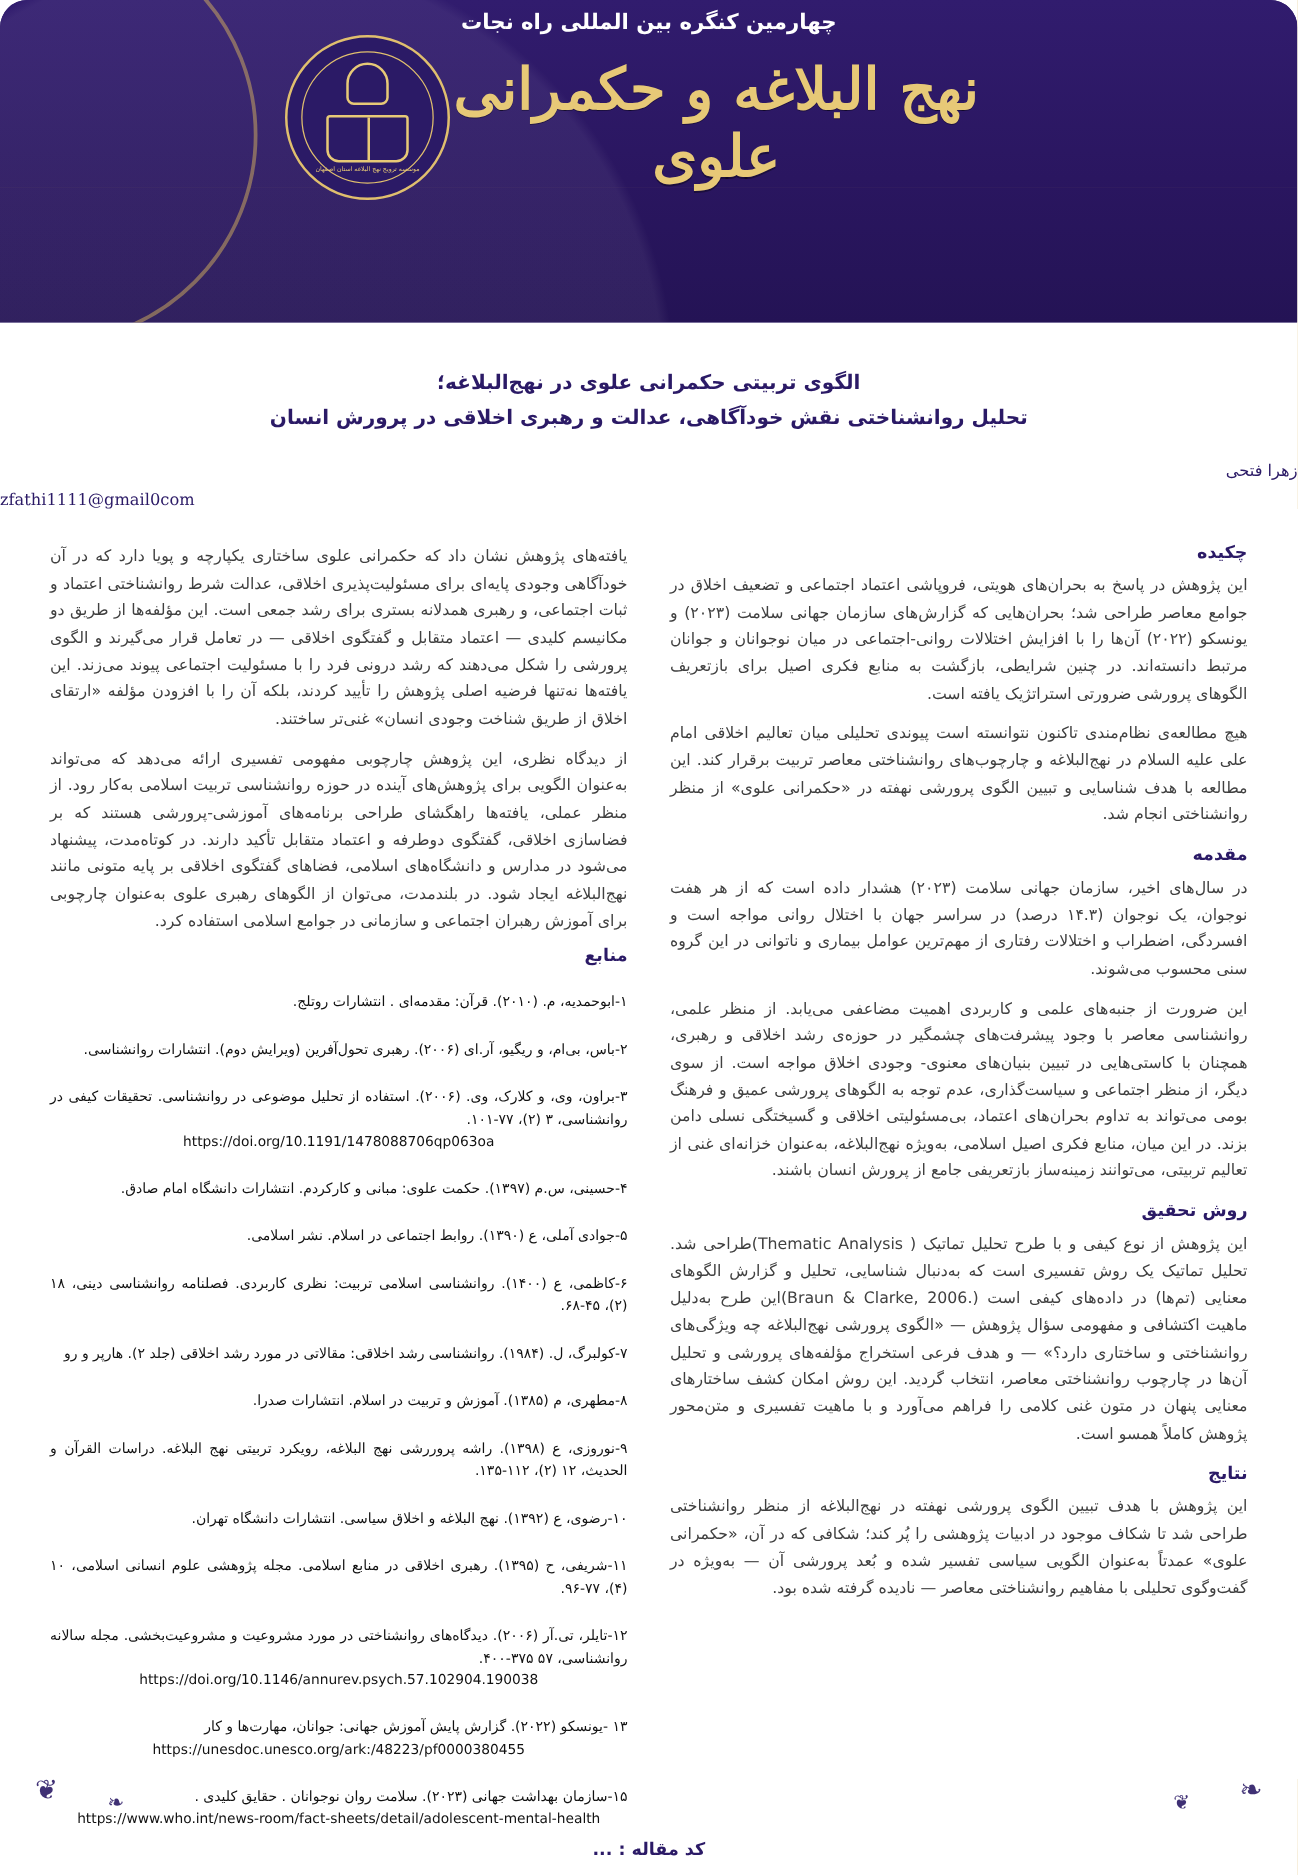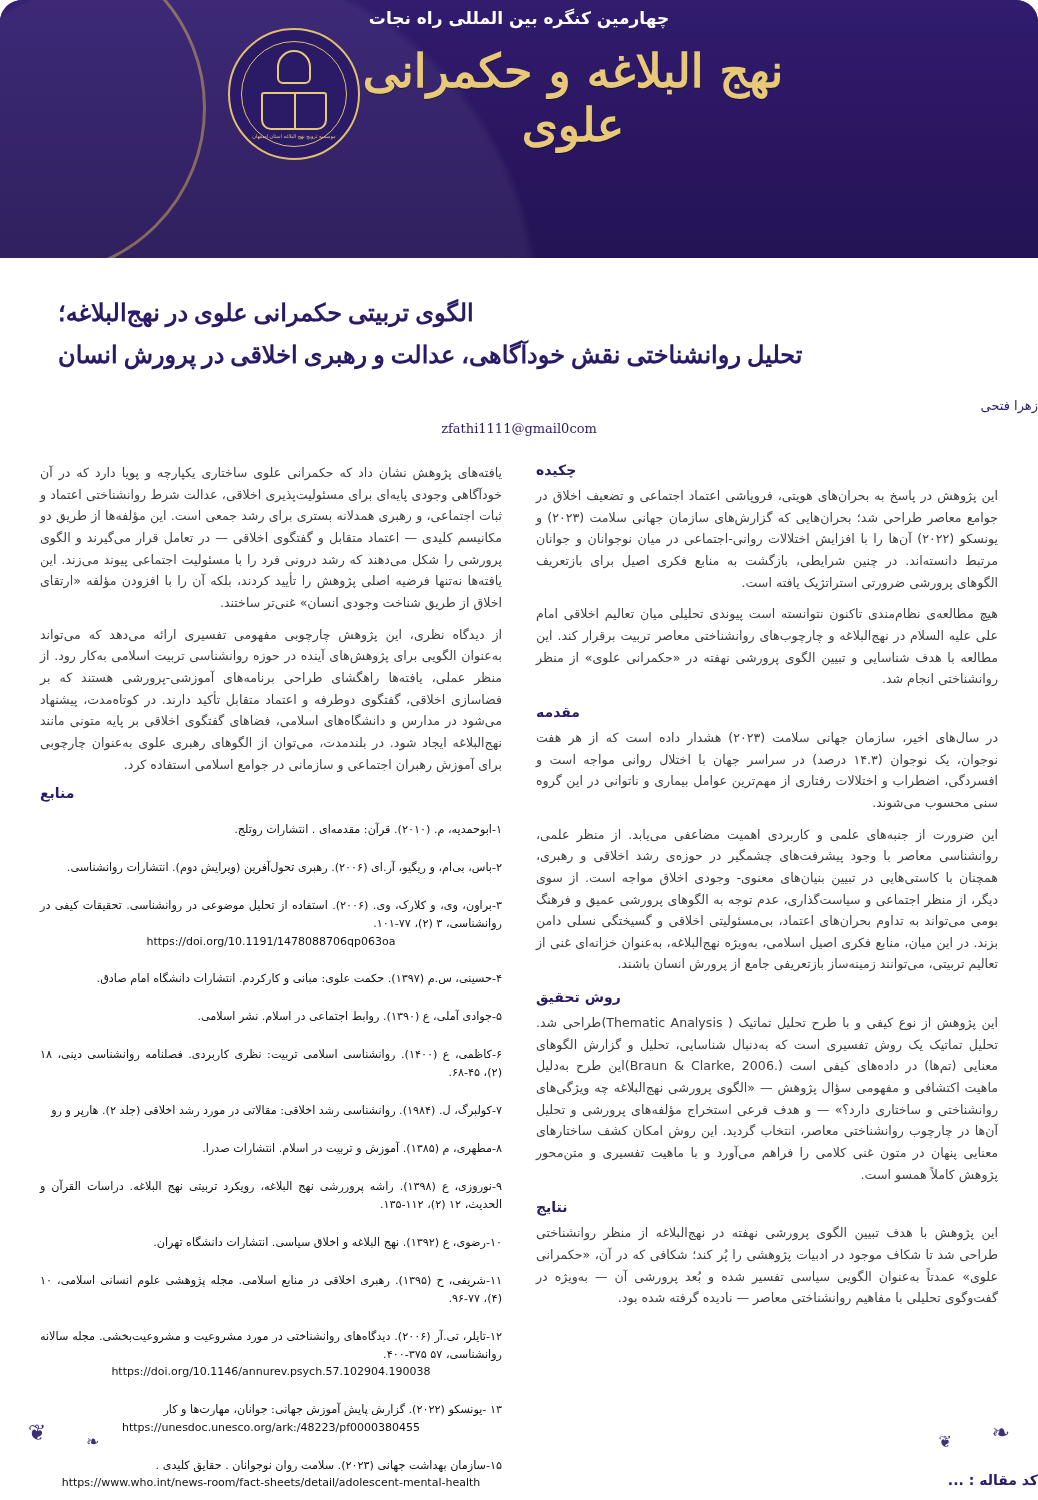--- a/index.html
+++ b/index.html
@@ -129,38 +129,37 @@
   .emblem-caption {
     font-size: 5px;
     color: #e7c977;
     margin-top: 3px;
     white-space: nowrap;
   }
 
   
   .doc-title {
     margin: 34px 58px 0 58px;
-    text-align: left;
-    color: #2b1a66;
-    font-size: 24px;
+    text-align: center;
+    color: #2b1a66;
+    font-size: 16px;
     font-weight: bold;
     line-height: 1.75;
     direction: rtl;
-    font-family: Liberation Serif, serif;
   }
   .author {
     margin-top: 22px;
     text-align: right;
     color: #2b1a66;
     font-size: 13px;
     direction: rtl;
   }
   .email {
     margin-top: 8px;
-    text-align: center;
+    text-align: left;
     color: #2b1a66;
     font-size: 13px;
     font-family: "DejaVu Serif", "Liberation Serif", serif;
     direction: ltr;
   }
 
   
   .columns {
     display: flex;
     flex-direction: row;
@@ -169,21 +168,21 @@
     gap: 34px;
   }
   .col {
     width: 462px;
     direction: rtl;
   }
   .sec-head {
     color: #2b1a66;
     font-size: 14px;
     font-weight: bold;
-    text-align: left;
+    text-align: right;
     margin: 0 0 7px 0;
   }
   p.body {
     margin: 0 0 10px 0;
     font-size: 12.6px;
     line-height: 1.72;
     text-align: justify;
     color: #404040;
     text-justify: inter-word;
   }
@@ -231,21 +230,21 @@
     opacity: .9;
   }
   .orn.left { left: 2px; top: 0; }
   .orn.left2 { left: 60px; top: 12px; font-size: 16px; }
   .orn.right { right: 2px; top: 0; }
   .orn.right2 { right: 60px; top: 12px; font-size: 16px; }
   .paper-code {
     position: absolute;
     bottom: 12px;
     left: 0; right: 0;
-    text-align: right;
+    text-align: center;
     color: #2b1a66;
     font-size: 14px;
     font-weight: bold;
     direction: rtl;
   }
 </style>
 </head>
 <body>
 
 <div class="page">

